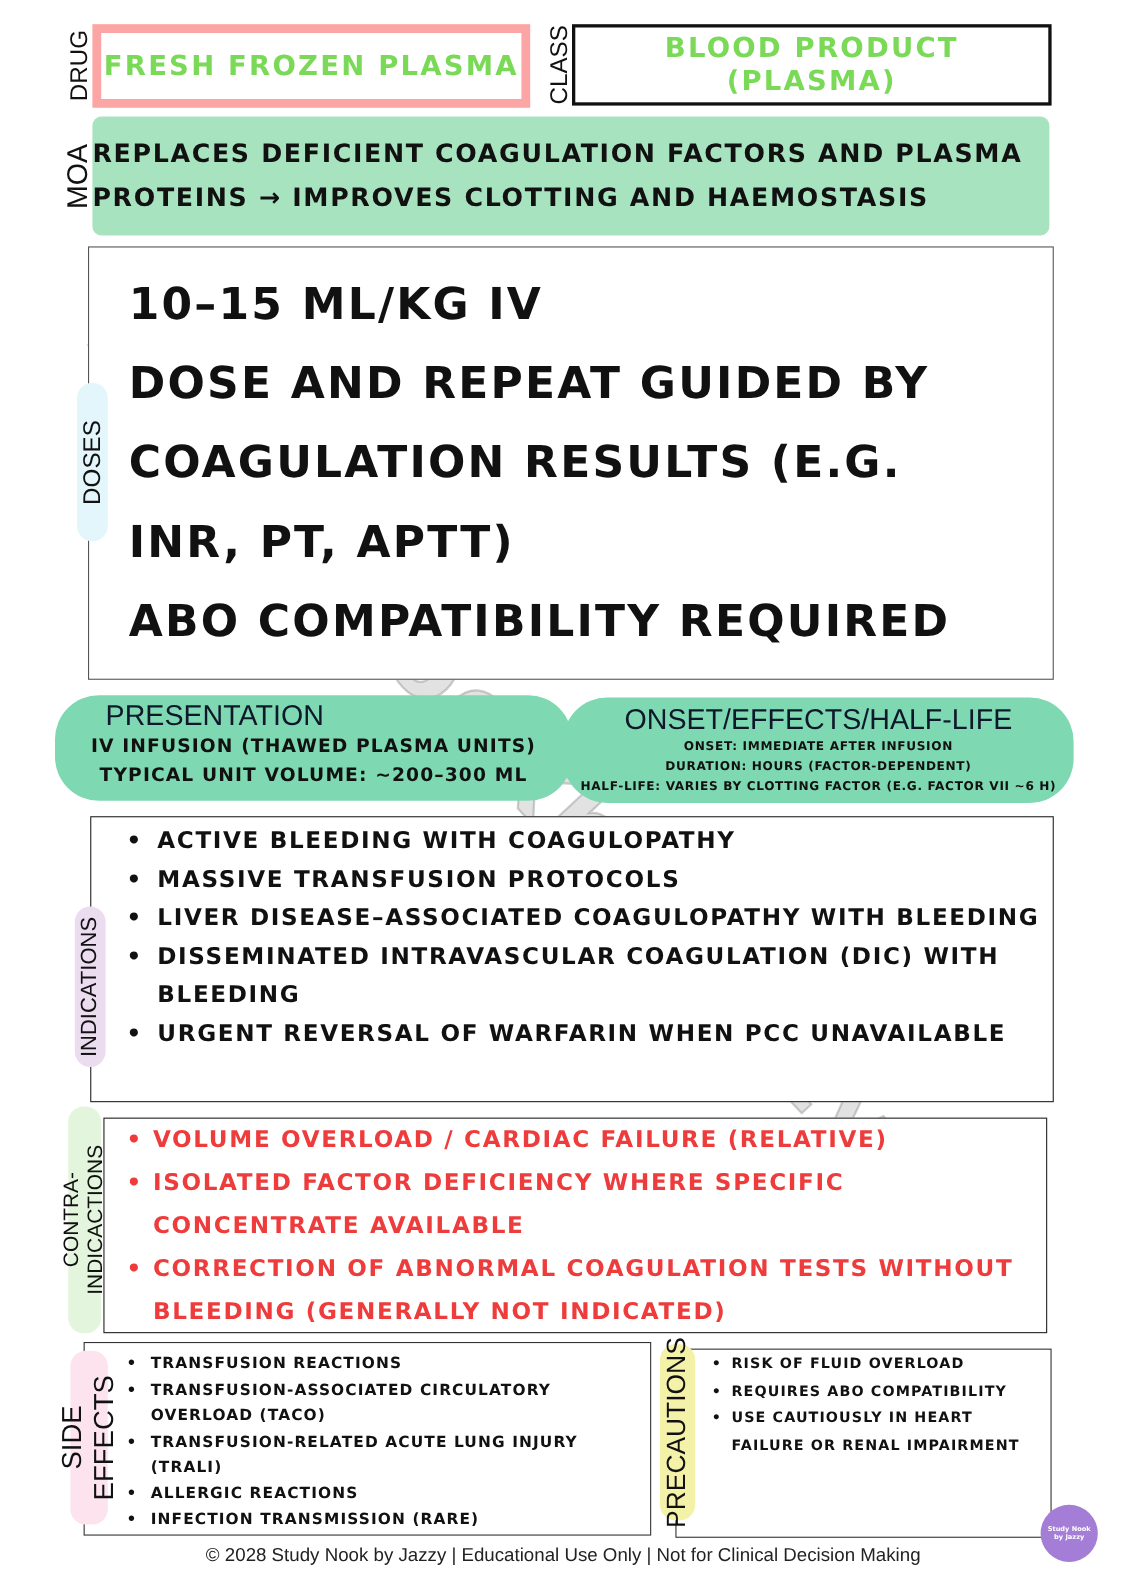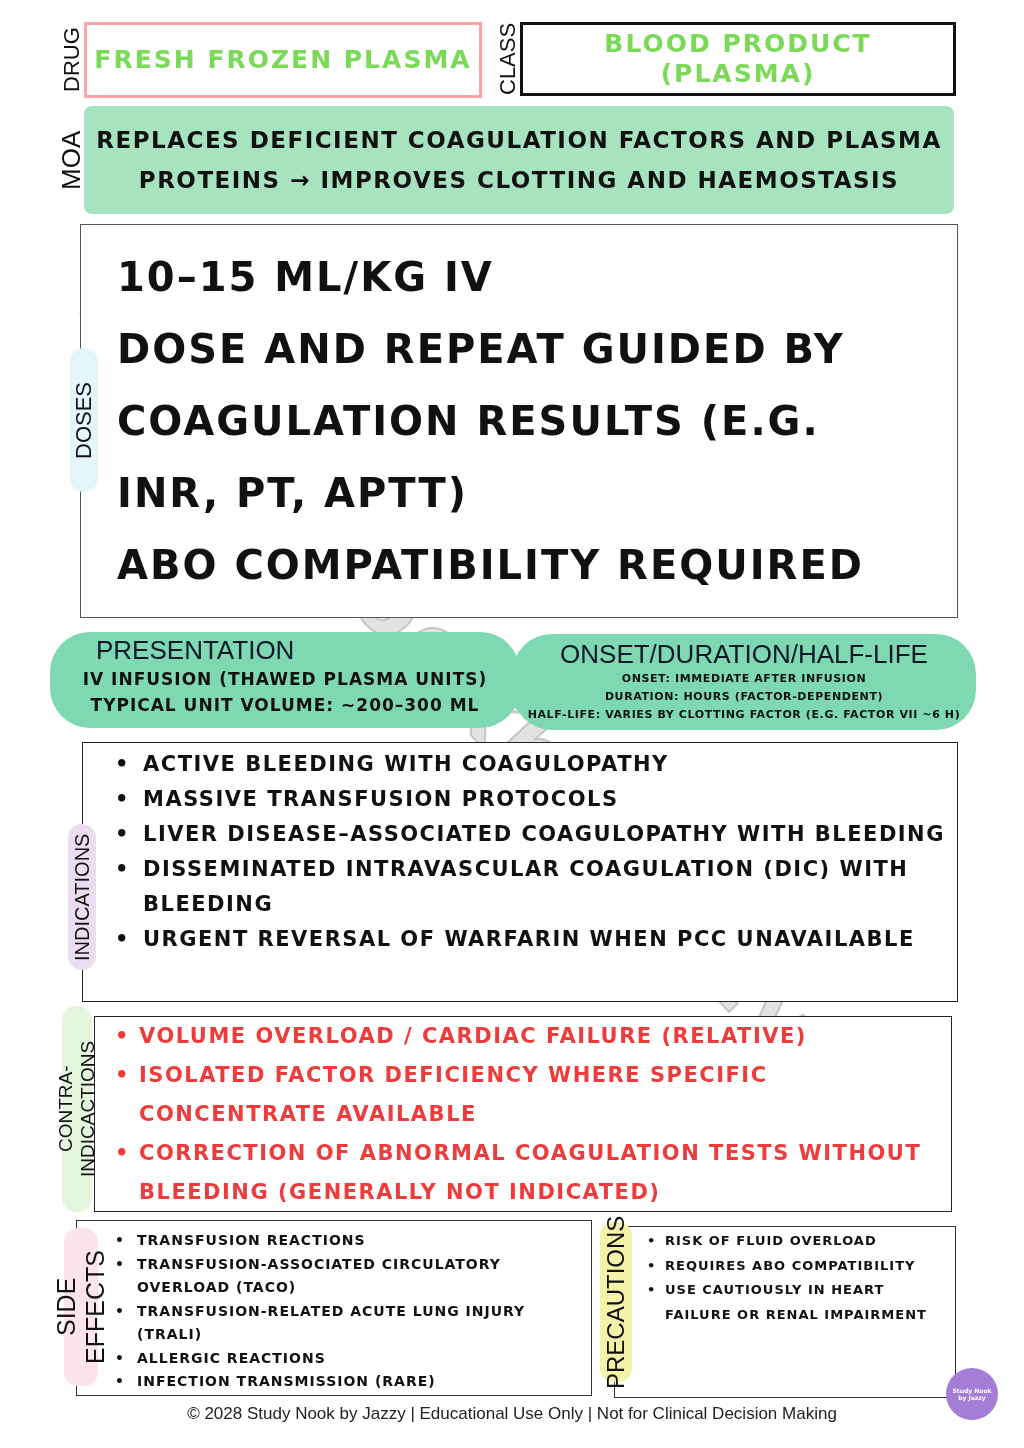--- a/index.html
+++ b/index.html
@@ -13,25 +13,25 @@
     transform: rotate(180deg);
     font-family: "Liberation Sans", sans-serif;
     color: #111;
     text-align: center;
     display: flex; align-items: center; justify-content: center;
     border-radius: 14px;
   }
   .box { position: absolute; background: #fff; }
 
   
-  #drug-box { left: 84px; top: 22px; width: 398px; height: 76px; border: 3px solid #fca5a5; display:flex; align-items:center; justify-content:center;text-align:right; }
+  #drug-box { left: 84px; top: 22px; width: 398px; height: 76px; border: 8px solid #fca5a5; display:flex; align-items:center; justify-content:center;text-align:right; }
   #class-box { left: 520px; top: 22px; width: 436px; height: 74px; border: 3px solid #111; display:flex; flex-direction:column; align-items:center; justify-content:center; }
   .green-title { color: #7ad957; font-size: 25px; letter-spacing: 2px; line-height: 30px; }
 
-  #moa-box { left: 84px; top: 106px; width: 870px; height: 108px; background: #a8e3c0; border-radius: 8px; display:flex; flex-direction:column; align-items:center; justify-content:center; }
+  #moa-box { left: 84px; top: 106px; width: 870px; height: 108px; background: #a8e3c0; border-radius: 8px; display:flex; flex-direction:column; justify-content:center; }
   #moa-box .line { font-size: 23px; letter-spacing: 1.5px; line-height: 40px; }
 
   #doses-box { left: 80px; top: 224px; width: 878px; height: 394px; border: 1.5px solid #555; padding: 16px 0 0 36px; }
   #doses-box .line { font-size: 40px; line-height: 72px; letter-spacing: 2px; white-space: nowrap; }
 
   .pill { position: absolute; background: #7ed8b2; border-radius: 40px; text-align: center; }
   #presentation { left: 50px; top: 632px; width: 470px; height: 96px; }
   #onset { left: 512px; top: 634px; width: 464px; height: 96px; }
   .pill-title { font-family: "Liberation Sans", sans-serif; font-size: 26px; line-height: 32px; color: #0f172a; }
   #presentation .pill-line { font-size: 17px; line-height: 26px; letter-spacing: 1px; }
@@ -88,21 +88,21 @@
 <div class="box" id="doses-box">
   <div class="hand line">10–15 mL/kg IV</div>
   <div class="hand line">Dose and repeat guided by</div>
   <div class="hand line">coagulation results (e.g.</div>
   <div class="hand line">INR, PT, APTT)</div>
   <div class="hand line">ABO compatibility required</div>
 </div>
 <div class="label-v" style="left:70px; top:348px; width:28px; height:144px; font-size:22px; background:#e3f6fb;">DOSES</div>
 
 <div class="pill" id="onset">
-  <div class="pill-title" style="padding-top:4px;">ONSET/DURATION/HALF-LIFE</div>
+  <div class="pill-title" style="padding-top:4px;">ONSET/EFFECTS/HALF-LIFE</div>
   <div class="hand pill-line">Onset: immediate after infusion</div>
   <div class="hand pill-line">Duration: hours (factor-dependent)</div>
   <div class="hand pill-line">Half-life: varies by clotting factor (e.g. Factor VII ~6 h)</div>
 </div>
 <div class="pill" id="presentation">
   <div class="pill-title" style="padding-top:2px; text-align:left; padding-left:46px;">PRESENTATION</div>
   <div class="hand pill-line">IV infusion (thawed plasma units)</div>
   <div class="hand pill-line">Typical unit volume: ~200–300 mL</div>
 </div>
 

